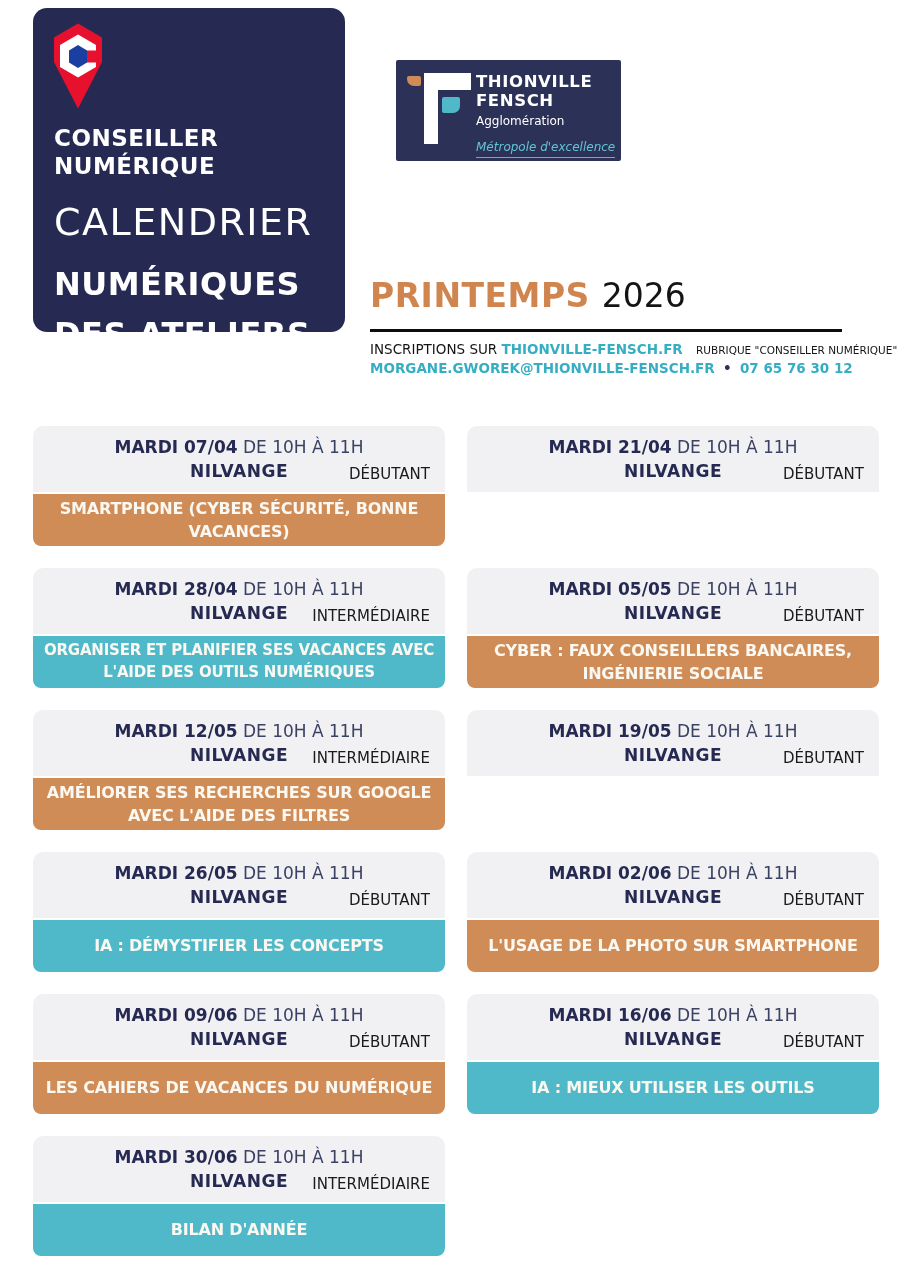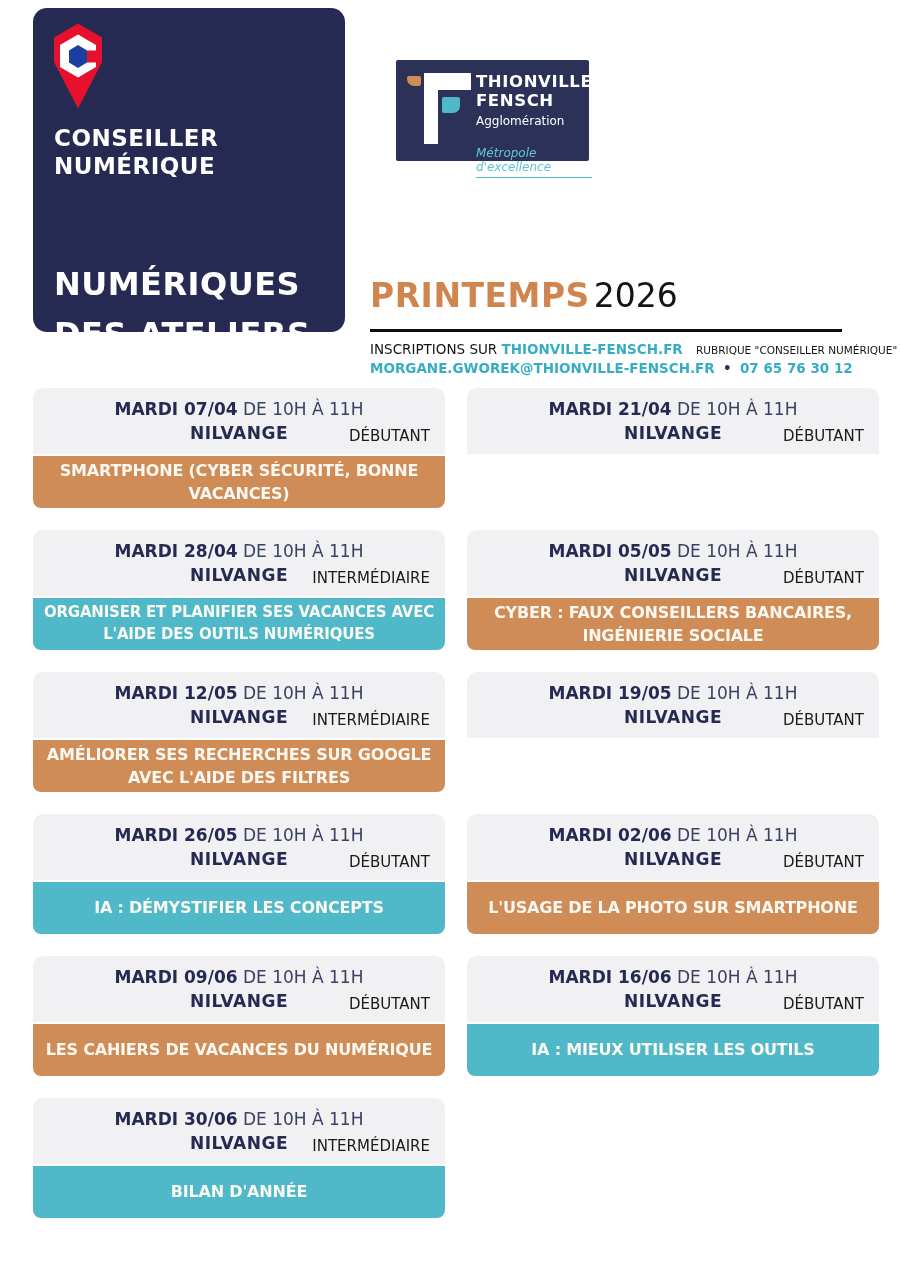--- a/index.html
+++ b/index.html
@@ -16,48 +16,48 @@
     background:var(--navy);border-radius:14px;color:#fff;}
   .brand-panel .pin{position:absolute;left:19px;top:14px;}
   .program{position:absolute;left:21px;top:116px;font-size:23px;font-weight:bold;
     line-height:1.22;letter-spacing:.5px;}
   .cal-title{position:absolute;left:21px;top:194px;font-size:38px;font-weight:400;
     letter-spacing:1.5px;line-height:1.1;}
   .cal-sub{position:absolute;left:21px;top:252px;font-size:32px;font-weight:bold;
     line-height:1.55;letter-spacing:.5px;}
 
   
-  .agglo{position:absolute;left:396px;top:60px;width:193px;height:101px;
+  .agglo{position:absolute;left:396px;top:60px;width:225px;height:101px;
     background:#2b3157;border-radius:2px;}
   .agglo .orange-sq{position:absolute;left:11px;top:16px;width:14px;height:10px;
     background:var(--orange);border-radius:2px 2px 2px 7px;}
   .agglo .f-top{position:absolute;left:28px;top:13px;width:47px;height:17px;background:#fff;}
   .agglo .f-stem{position:absolute;left:28px;top:13px;width:14px;height:71px;background:#fff;}
   .agglo .teal-sq{position:absolute;left:46px;top:37px;width:18px;height:16px;
     background:var(--teal);border-radius:2px 2px 7px 2px;}
   .agglo .txt{position:absolute;left:80px;top:12px;color:#fff;}
   .agglo .name{font-size:16.5px;font-weight:bold;letter-spacing:.6px;line-height:1.18;}
   .agglo .sub{font-size:12px;margin-top:3px;}
   .agglo .tagline{display:inline-block;font-size:12px;font-style:italic;color:#62c4d3;
-    margin-top:18px;padding-bottom:3px;border-bottom:1.5px solid var(--teal);}
-
-  
-  .season{position:absolute;left:370px;top:276px;display:flex;align-items:flex-end;gap:4px;}
+    margin-top:12px;padding-bottom:3px;border-bottom:1.5px solid var(--teal);}
+
+  
+  .season{position:absolute;left:370px;top:276px;display:flex;align-items:flex-end;gap:12px;}
   .season .s-title{font-size:33px;font-weight:bold;color:var(--season-orange);letter-spacing:.5px;}
   .season .s-year{font-size:33px;font-weight:400;color:#141414;}
   .rule{position:absolute;left:370px;top:329px;width:472px;height:3px;background:#0d0d0d;}
   .insc{position:absolute;left:370px;color:#141414;white-space:nowrap;}
   .insc.l1{top:341px;font-size:13.5px;}
   .insc.l2{top:360px;font-size:13.5px;}
   .insc .lnk{color:var(--link-teal);font-weight:bold;}
   .insc .rub{font-size:10.5px;margin-left:9px;color:#141414;}
   .insc .sep{color:#2b3157;font-weight:bold;margin:0 4px;}
 
   
-  .grid{position:absolute;left:33px;top:388px;width:837px;
+  .grid{position:absolute;left:33px;top:426px;width:837px;
     display:grid;grid-template-columns:412px 412px;column-gap:13px;row-gap:23px;gap:22px;}
   .card{width:412px;}
   .card-top{height:66px;background:var(--card-bg);border-radius:10px 10px 0 0;
     padding-top:11px;text-align:center;}
   .card-line1{font-size:17px;margin-bottom:4px;}
   .card-line1 .date{font-weight:bold;color:var(--navy);}
   .card-line1 .time{font-weight:400;color:#3a4163;}
   .card-line2{position:relative;font-size:17px;}
   .card-line2 .loc{font-weight:bold;color:var(--navy);letter-spacing:.5px;}
   .card-line2 .level{position:absolute;right:15px;top:4px;font-size:15px;color:#1a1a1a;}
@@ -78,20 +78,21 @@
     <svg class="pin" viewBox="0 0 104 176" width="52" height="88" aria-hidden="true">
       <path fill="var(--red-pin)" d="M52 3 L100 31 V80 L52 173 L4 80 V31 Z"></path>
       <path fill="#ffffff" d="M52 25 L88 46 V90 L52 111 L16 90 V46 Z"></path>
       <rect x="60" y="57" width="34" height="24" fill="var(--red-pin)"></rect>
       <path fill="var(--blue-hex)" d="M52 46 L70 57 V81 L52 92 L34 81 V57 Z"></path>
     </svg>
     <div class="program">
       <div>CONSEILLER</div>
       <div>NUMÉRIQUE</div>
     </div>
+    <div class="cal-title">CALENDRIER</div>
     <div class="cal-sub">
       <div>NUMÉRIQUES</div>
       <div>DES ATELIERS</div>
     </div>
   </aside>
 
   <div class="agglo">
     <span class="orange-sq"></span>
     <span class="f-top"></span>
     <span class="f-stem"></span>

